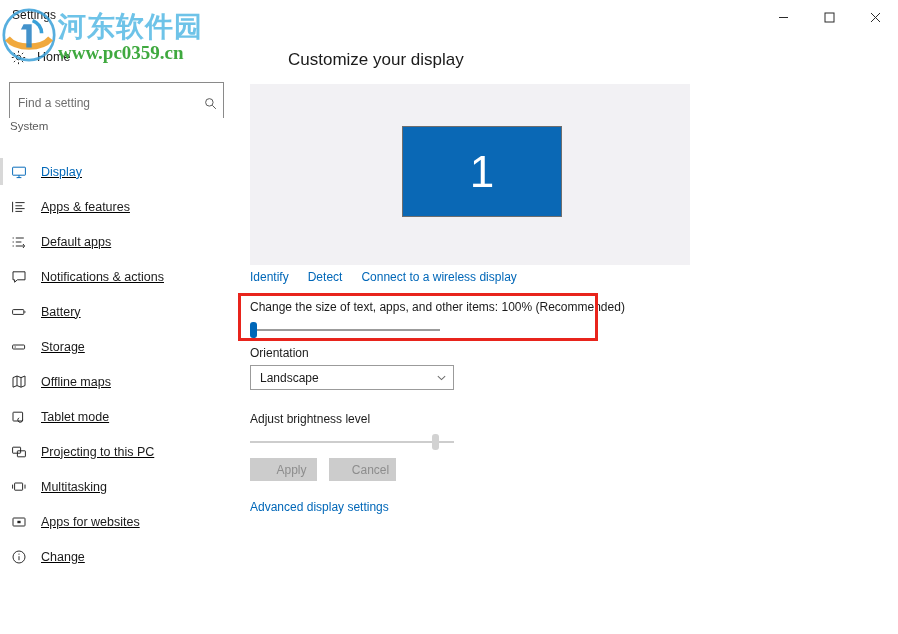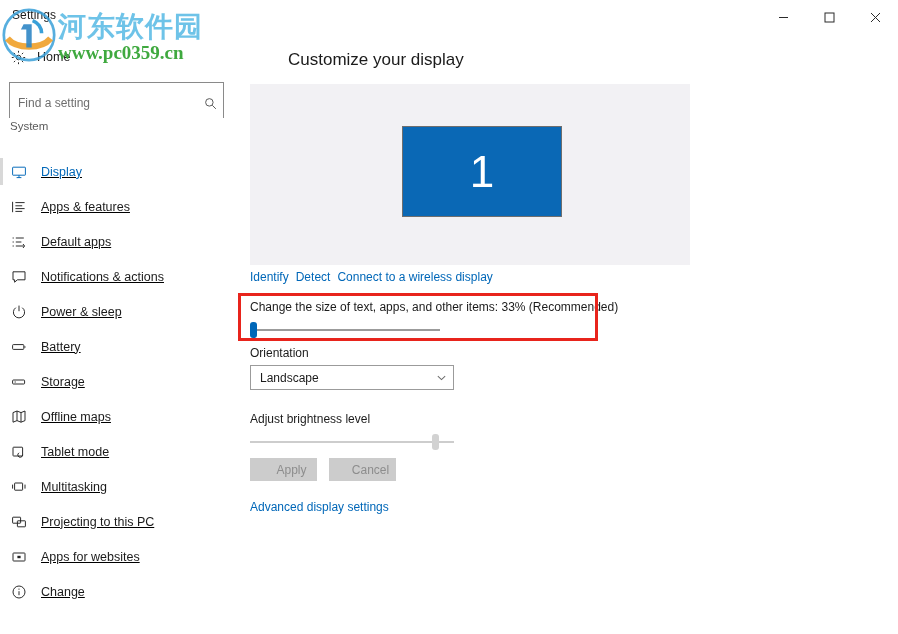--- a/index.html
+++ b/index.html
@@ -135,21 +135,21 @@
   .monitor-num {
     color: #ffffff;
     font-size: 44px;
     font-weight: 300;
     line-height: 1;
     font-family: "Liberation Sans", sans-serif;
   }
 
   .linkrow {
     position: absolute; left: 14px; top: 236px;
-    display: flex; gap: 7px; justify-content: space-between;
+    display: flex; gap: 19px; justify-content: space-between;
   }
   .lnk {
     font-size: 12px; color: #0067b8; cursor: pointer;
     white-space: nowrap;
   }
 
   
   .redbox {
     position: absolute; left: 2px; top: 259px;
     width: 360px; height: 48px;
@@ -354,29 +354,20 @@
 
       <div class="nav-item">
         <span class="nav-ico">
           <svg width="16" height="16" viewBox="0 0 20 20" fill="none" stroke="currentColor" stroke-width="1.2">
             <path d="M2.5 3.5h15v10h-9.5l-3.5 3v-3h-2z"></path>
           </svg>
         </span>
         <span class="nav-lbl">Notifications &amp; actions</span>
       </div>
 
-      <div class="nav-item">
-        <span class="nav-ico">
-          <svg width="16" height="16" viewBox="0 0 20 20" fill="none" stroke="currentColor" stroke-width="1.2">
-            <path d="M6 4.6a7 7 0 1 0 8 0"></path>
-              <line x1="10" y1="2" x2="10" y2="9"></line>
-          </svg>
-        </span>
-        <span class="nav-lbl">Power &amp; sleep</span>
-      </div>
 
       <div class="nav-item">
         <span class="nav-ico">
           <svg width="16" height="16" viewBox="0 0 20 20" fill="none" stroke="currentColor" stroke-width="1.2">
             <rect x="2" y="7" width="14" height="6" rx="1"></rect>
               <line x1="17.4" y1="9" x2="17.4" y2="11"></line>
           </svg>
         </span>
         <span class="nav-lbl">Battery</span>
       </div>
@@ -408,36 +399,36 @@
             <rect x="2.5" y="4" width="12" height="11" rx="0.8"></rect>
               <path d="M10 11a3 3 0 1 0 4.5 2.5"></path>
           </svg>
         </span>
         <span class="nav-lbl">Tablet mode</span>
       </div>
 
       <div class="nav-item">
         <span class="nav-ico">
           <svg width="16" height="16" viewBox="0 0 20 20" fill="none" stroke="currentColor" stroke-width="1.2">
+            <rect x="2" y="4" width="10" height="7.5" rx="0.6"></rect>
+              <rect x="8" y="8.5" width="10" height="7.5" rx="0.6"></rect>
+          </svg>
+        </span>
+        <span class="nav-lbl">Projecting to this PC</span>
+      </div>
+
+      <div class="nav-item">
+        <span class="nav-ico">
+          <svg width="16" height="16" viewBox="0 0 20 20" fill="none" stroke="currentColor" stroke-width="1.2">
             <rect x="4.5" y="5" width="10" height="9" rx="0.6"></rect>
             <line x1="2" y1="7" x2="2" y2="12"></line>
               <line x1="17.5" y1="7" x2="17.5" y2="12"></line>
           </svg>
         </span>
         <span class="nav-lbl">Multitasking</span>
-      </div>
-
-      <div class="nav-item">
-        <span class="nav-ico">
-          <svg width="16" height="16" viewBox="0 0 20 20" fill="none" stroke="currentColor" stroke-width="1.2">
-            <rect x="2" y="4" width="10" height="7.5" rx="0.6"></rect>
-              <rect x="8" y="8.5" width="10" height="7.5" rx="0.6"></rect>
-          </svg>
-        </span>
-        <span class="nav-lbl">Projecting to this PC</span>
       </div>
 
       <div class="nav-item">
         <span class="nav-ico">
           <svg width="16" height="16" viewBox="0 0 20 20" fill="none" stroke="currentColor" stroke-width="1.2">
             <rect x="2.5" y="5" width="15" height="10" rx="0.8"></rect>
               <rect x="8" y="8.5" width="4" height="3" fill="currentColor" stroke="none"></rect>
           </svg>
         </span>
         <span class="nav-lbl">Apps for websites</span>
@@ -466,21 +457,21 @@
         <span class="monitor-num">1</span>
       </div>
     </div>
 
     <div class="linkrow">
       <span class="lnk">Identify</span>
       <span class="lnk">Detect</span>
       <span class="lnk">Connect to a wireless display</span>
     </div>
 
-    <div class="scale-label">Change the size of text, apps, and other items: 33% (Recommended)</div>
+    <div class="scale-label">Change the size of text, apps, and other items: 100% (Recommended)</div>
 
     <div class="slider" id="scale-slider">
       <div class="track"></div>
       <div class="thumb"></div>
     </div>
 
     <div class="redbox"></div>
 
     <div class="orient-label">Orientation</div>
     <div class="dropdown">

